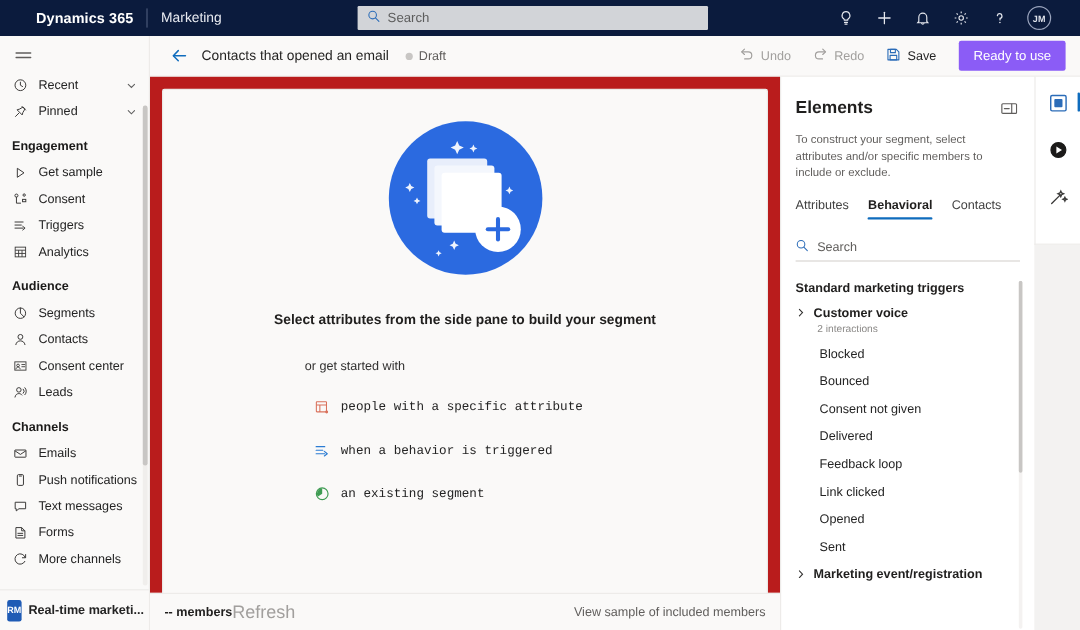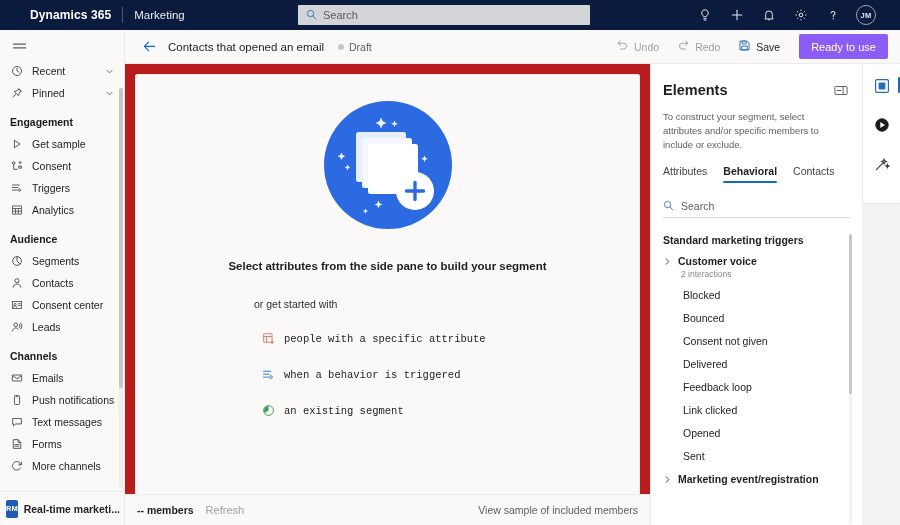--- a/index.html
+++ b/index.html
@@ -158,21 +158,21 @@
   }
   .qs-ic { width: 14px; height: 14px; display: flex; align-items: center; justify-content: center; }
   .qs-lb { font-size: 10.5px; color: #242424; font-family: Liberation Mono, monospace; }
 
   #statusbar {
     position: absolute; left: 0; bottom: 0; width: 525px; height: 31px;
     background: #faf9f8; border-top: 1px solid #edebe9;
     display: flex; align-items: center; padding: 0 12px;
   }
   #memcount { font-size: 10.5px; font-weight: bold; color: #201f1e; }
-  #refreshlink { font-size: 11px; color: #a19f9d; margin-left: 12px; cursor: pointer; }
+  #refreshlink { font-size: 15px; color: #a19f9d; cursor: pointer; }
   #samplelink { margin-left: auto; font-size: 10.5px; color: #605e5c; cursor: pointer; }
 
   
   #elements {
     position: absolute; left: 650px; top: 64px; width: 212px; height: 461px;
     background: #ffffff; border-left: 1px solid #edebe9;
     overflow: hidden;
   }
   #el-header {
     display: flex; align-items: center; padding: 18px 14px 0 12px;

